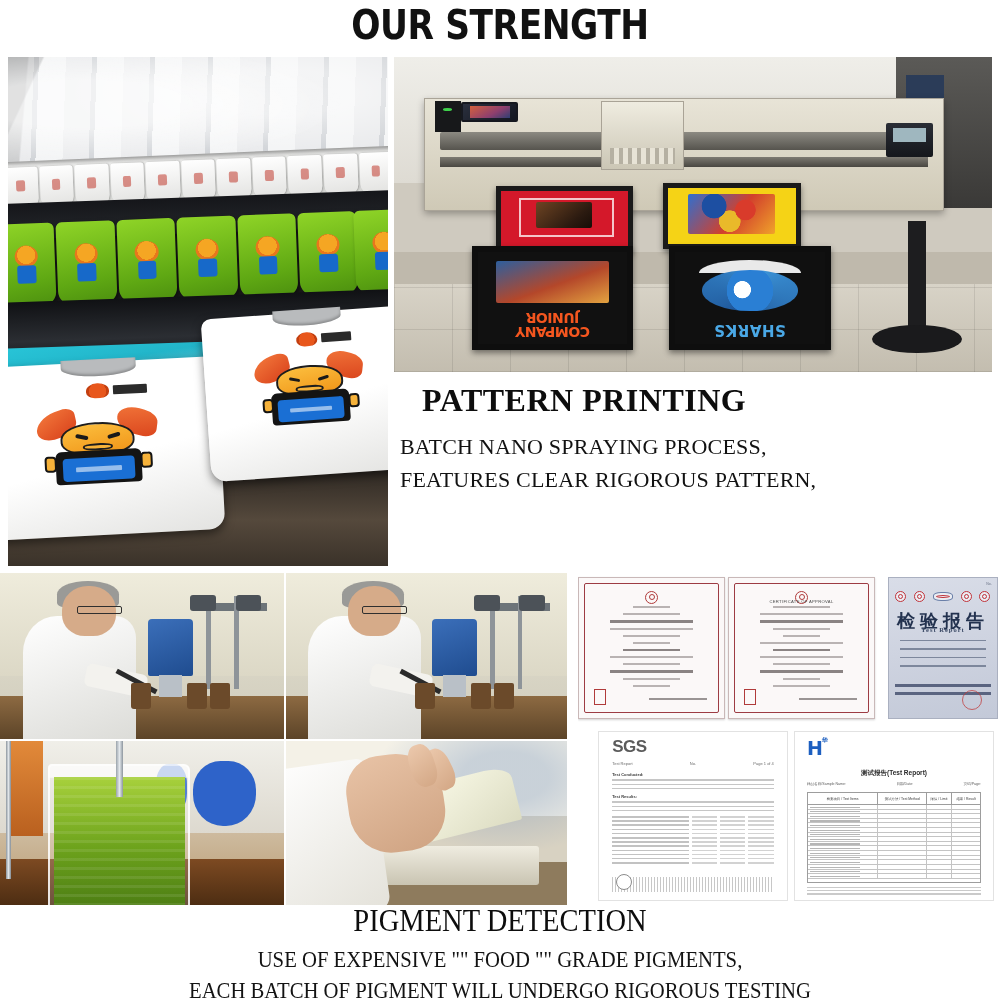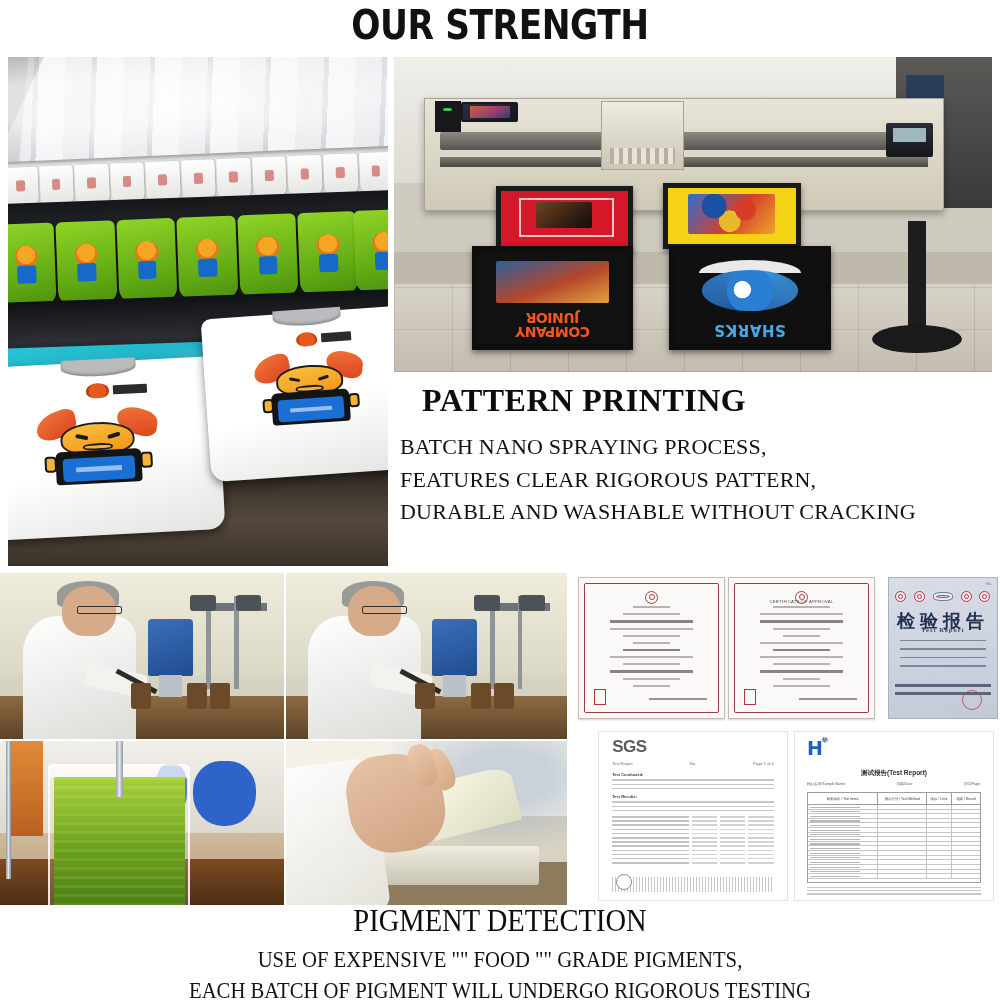--- a/index.html
+++ b/index.html
@@ -859,21 +859,20 @@
         <div class="gfx"></div>
         <div class="wordmark">SHARKS</div>
       </div>
     </div>
   </div>
 
   <div class="pattern-block">
     <div class="pattern-heading">PATTERN PRINTING</div>
     <div class="pattern-line">BATCH NANO SPRAYING PROCESS,</div>
     <div class="pattern-line">FEATURES CLEAR RIGOROUS PATTERN,</div>
-    <div class="pattern-line">DURABLE AND WASHABLE WITHOUT CRACKING</div>
   </div>
 
   <div class="photo" id="photo-lab-1">
     <div class="lab-scene">
       <div class="backwall"></div>
       <div class="bench"></div>
       <div class="stand"></div>
       <div class="knob" style="right:24%; top:13%;"></div>
       <div class="knob" style="right:8%; top:13%;"></div>
       <div class="mixer"></div>

